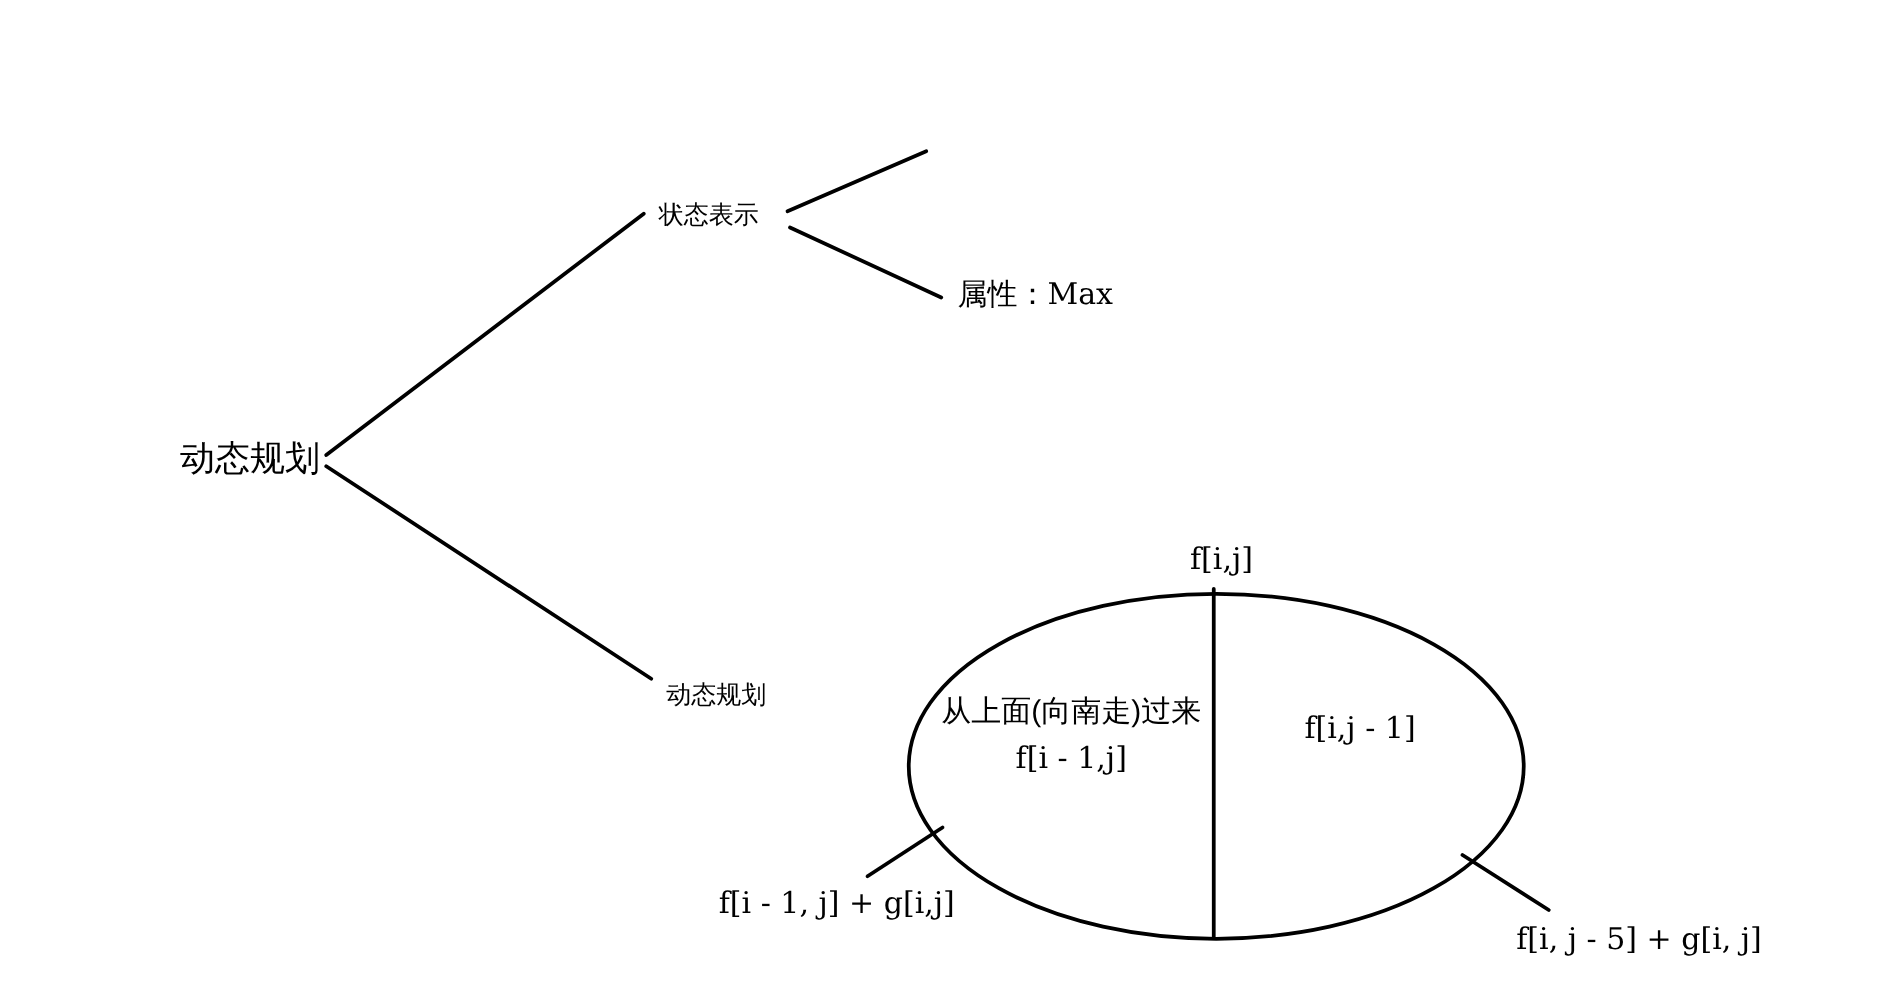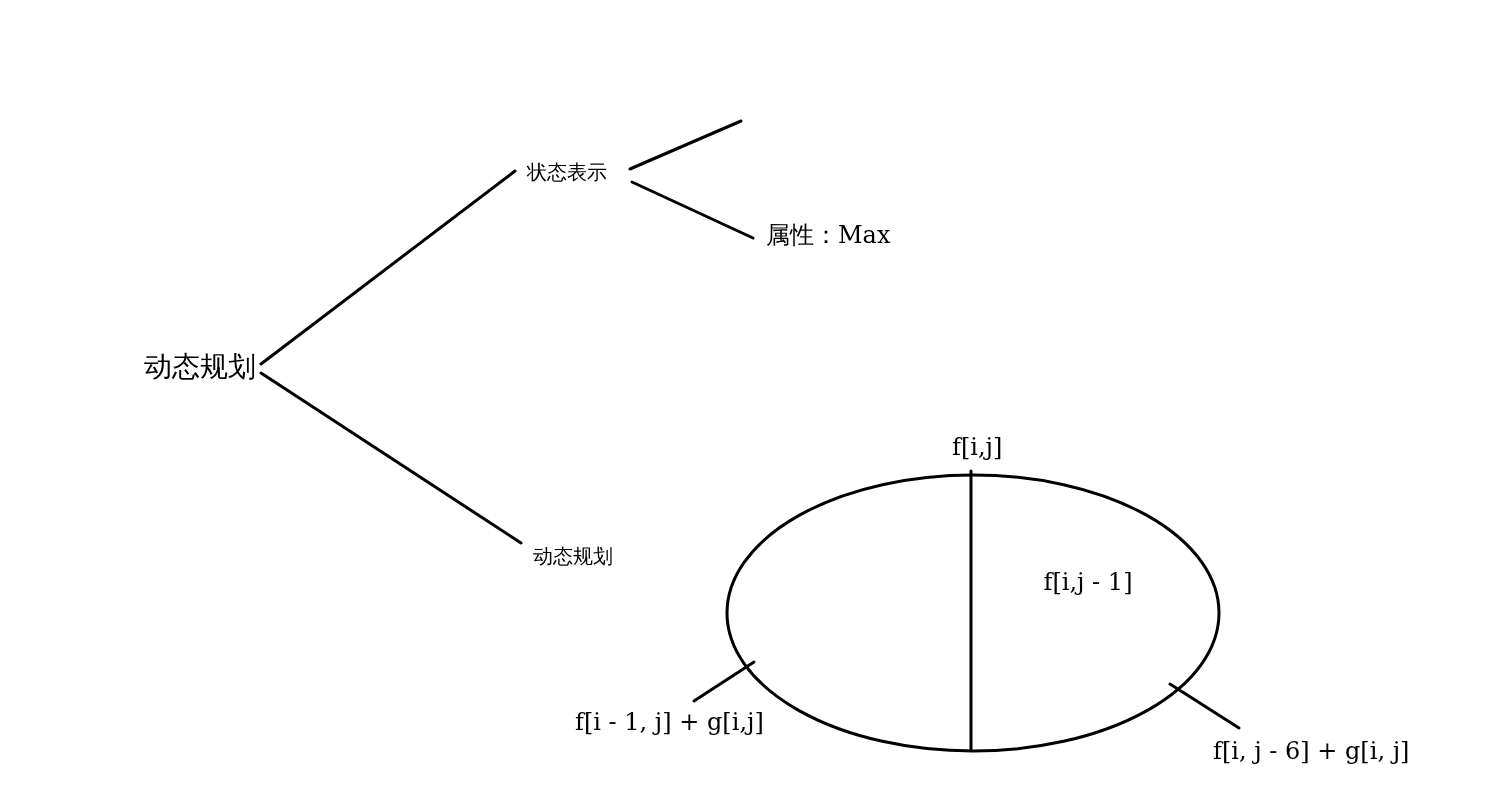--- a/index.html
+++ b/index.html
@@ -85,22 +85,26 @@
 
   <div class="label cn" style="left:527px; top:162px;">状态表示</div>
 
 
   <div class="label mixed" style="left:766px; top:223px;">属性：Max</div>
 
   <div class="label cn" style="left:533px; top:546px;">动态规划</div>
 
   <div class="label mixed" style="left:939px; top:435px;margin-left:13px;">f[i,j]</div>
 
+  <div class="half-block" style="left:857px; top:558px;">
+    <div class="hl1">从上面(向南走)过来</div>
+    <div class="hl2">f[i - 1,j]</div>
+  </div>
 
   <div class="half-block" style="left:1088px; top:558px;">
     <div class="hl2">f[i,j - 1]</div>
   </div>
 
   <div class="label mixed" style="left:575px; top:710px;">f[i - 1, j] + g[i,j]</div>
 
-  <div class="label mixed" style="left:1213px; top:739px;">f[i, j - 6] + g[i, j]</div>
+  <div class="label mixed" style="left:1213px; top:739px;">f[i, j - 5] + g[i, j]</div>
 
 </div>
 
 </body></html>

